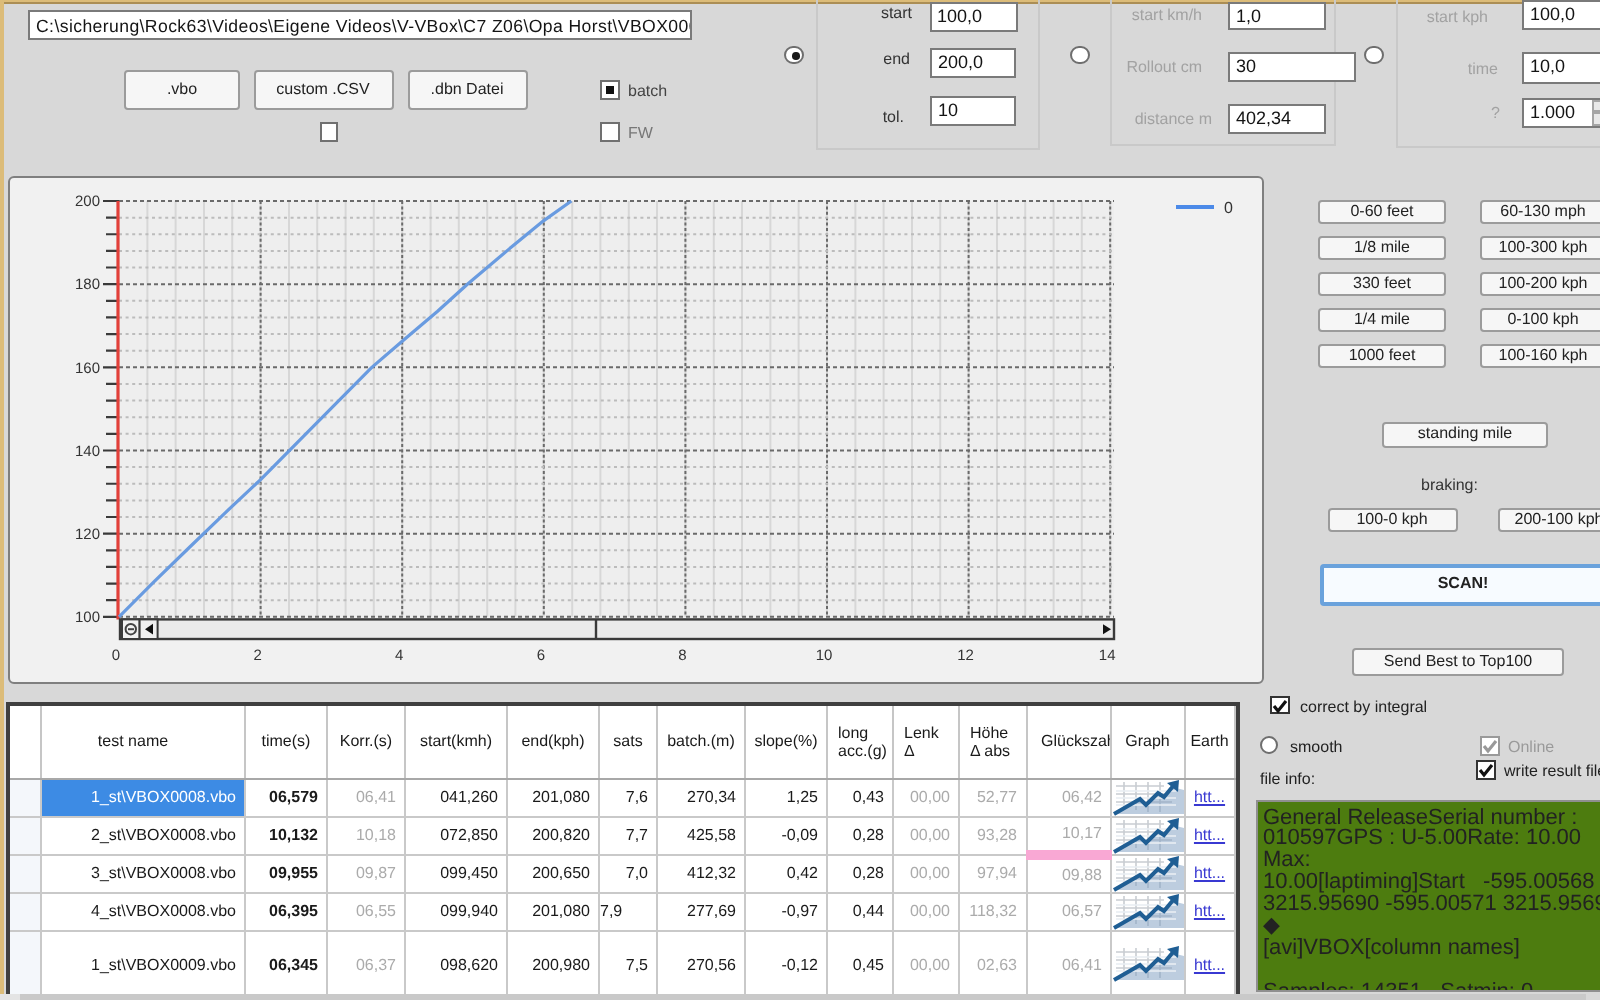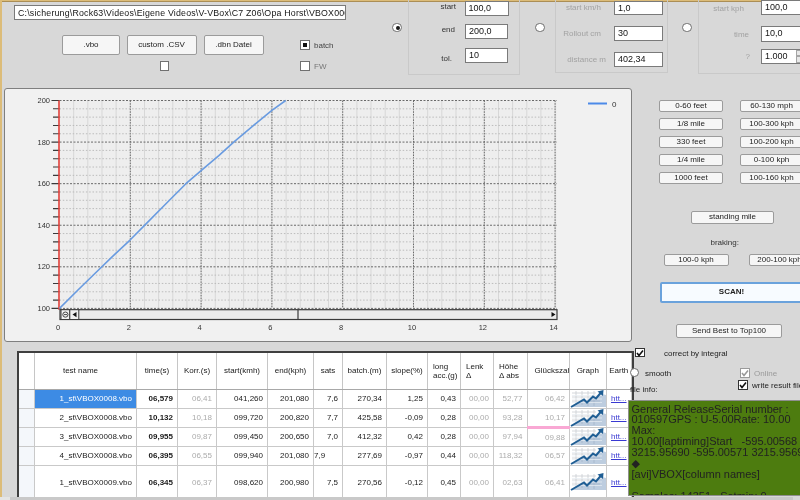--- a/index.html
+++ b/index.html
@@ -44,21 +44,21 @@
 <div class="blab" style="left:406px;top:25px;width:49px;">end</div>
 <div class="blab" style="left:406px;top:54px;width:46px;">tol.</div>
 <div class="inp" style="left:464.5px;top:1.3px;width:44px;height:15px;">100,0</div>
 <div class="inp" style="left:465px;top:24px;width:43px;height:15px;">200,0</div>
 <div class="inp" style="left:465px;top:48px;width:43px;height:14.7px;">10</div>
 
 <div class="glab" style="left:551px;top:3px;width:50px;">start km/h</div>
 <div class="glab" style="left:551px;top:28.7px;width:50px;">Rollout cm</div>
 <div class="glab" style="left:556px;top:55px;width:50px;">distance m</div>
 <div class="inp" style="left:614px;top:1.3px;width:49px;height:13.5px;line-height:12px;">1,0</div>
-<div class="inp" style="left:614px;top:25.6px;width:49px;height:15.7px;">30</div>
+<div class="inp" style="left:614px;top:25.6px;width:64px;height:15.7px;">30</div>
 <div class="inp" style="left:614px;top:51.5px;width:49px;height:15.2px;">402,34</div>
 
 <div class="glab" style="left:699px;top:3.8px;width:45px;">start kph</div>
 <div class="glab" style="left:699px;top:30px;width:50px;">time</div>
 <div class="glab" style="left:699px;top:52px;width:51px;">?</div>
 <div class="inp" style="left:761px;top:0px;width:46px;height:14.7px;">100,0</div>
 <div class="inp" style="left:761px;top:25.9px;width:46px;height:15.8px;">10,0</div>
 <div class="inp" style="left:761px;top:49px;width:46px;height:14.7px;">1.000</div>
 <div class="abs" style="left:795.6px;top:50px;width:5px;height:6.2px;background:#e8e8e8;border:1px solid #a5a5a5;"></div>
 <div class="abs" style="left:795.6px;top:56.4px;width:5px;height:6.2px;background:#e8e8e8;border:1px solid #a5a5a5;"></div>
@@ -110,21 +110,21 @@
 <div class="btn" style="left:740px;top:135.8px;width:63px;height:12.5px;">100-200 kph</div>
 <div class="btn" style="left:740px;top:153.9px;width:63px;height:12.5px;">0-100 kph</div>
 <div class="btn" style="left:740px;top:171.9px;width:63px;height:12.5px;">100-160 kph</div>
 <div class="btn" style="left:691px;top:211px;width:83px;height:12.5px;">standing mile</div>
 <div class="abs" style="left:710.5px;top:238px;font-size:8px;color:#333;">braking:</div>
 <div class="btn" style="left:663.5px;top:253.5px;width:65px;height:12.5px;">100-0 kph</div>
 <div class="btn" style="left:748.5px;top:253.5px;width:62px;height:12.5px;">200-100 kph</div>
 <div class="btn" style="left:660px;top:281.5px;width:143px;height:21px;border:2px solid #6aa2dc;background:#f7fbff;font-weight:bold;">SCAN!</div>
 <div class="btn" style="left:676px;top:324px;width:106px;height:14px;">Send Best to Top100</div>
 
-<div id="tablewrap" class="abs" style="left:17px;top:350.5px;width:616.5px;height:149.5px;border:2px solid #3f3f3f;border-bottom:none;background:#5eead4;overflow:hidden;">
+<div id="tablewrap" class="abs" style="left:3px;top:350.5px;width:616.5px;height:149.5px;border:2px solid #3f3f3f;border-bottom:none;background:#5eead4;overflow:hidden;">
 <table style="border-collapse:collapse;table-layout:fixed;width:613px;font-size:8px;color:#1a1a1a;background:#fff;">
 <colgroup>
         <col style="width:15.5px">
         <col style="width:102px">
         <col style="width:41px">
         <col style="width:39px">
         <col style="width:51px">
         <col style="width:46px">
         <col style="width:29px">
         <col style="width:44px">
@@ -177,29 +177,29 @@
 <path d="M27.5 1.5 L33.5 0 L33 6 Z" fill="#1f5e94"></path>
 </svg>
           </td>
 <td style="border-right:1px solid #c9c9c9;border-bottom:1px solid #c9c9c9;padding:0;overflow:hidden;white-space:nowrap;text-align:center;"><span style="color:#3939d2;text-decoration:underline;">htt...</span></td>
 </tr>
 <tr style="height:18.8px;">
 <td style="border-right:1px solid #c9c9c9;border-bottom:1px solid #c9c9c9;padding:0;overflow:hidden;white-space:nowrap;background:#f4f7fb;"></td>
 <td style="border-right:1px solid #c9c9c9;border-bottom:1px solid #c9c9c9;padding:0;overflow:hidden;white-space:nowrap;text-align:right;padding-right:4px;">2_st\VBOX0008.vbo</td>
 <td style="border-right:1px solid #c9c9c9;border-bottom:1px solid #c9c9c9;padding:0;overflow:hidden;white-space:nowrap;text-align:right;padding-right:4px;font-weight:bold;">10,132</td>
 <td style="border-right:1px solid #c9c9c9;border-bottom:1px solid #c9c9c9;padding:0;overflow:hidden;white-space:nowrap;text-align:right;padding-right:4px;color:#ababab;">10,18</td>
-<td style="border-right:1px solid #c9c9c9;border-bottom:1px solid #c9c9c9;padding:0;overflow:hidden;white-space:nowrap;text-align:right;padding-right:4px;">099,720</td>
+<td style="border-right:1px solid #c9c9c9;border-bottom:1px solid #c9c9c9;padding:0;overflow:hidden;white-space:nowrap;text-align:right;padding-right:4px;">072,850</td>
 <td style="border-right:1px solid #c9c9c9;border-bottom:1px solid #c9c9c9;padding:0;overflow:hidden;white-space:nowrap;text-align:right;padding-right:4px;">200,820</td>
 <td style="border-right:1px solid #c9c9c9;border-bottom:1px solid #c9c9c9;padding:0;overflow:hidden;white-space:nowrap;text-align:right;padding-right:4px;">7,7</td>
 <td style="border-right:1px solid #c9c9c9;border-bottom:1px solid #c9c9c9;padding:0;overflow:hidden;white-space:nowrap;text-align:right;padding-right:4px;">425,58</td>
 <td style="border-right:1px solid #c9c9c9;border-bottom:1px solid #c9c9c9;padding:0;overflow:hidden;white-space:nowrap;text-align:right;padding-right:4px;">-0,09</td>
 <td style="border-right:1px solid #c9c9c9;border-bottom:1px solid #c9c9c9;padding:0;overflow:hidden;white-space:nowrap;text-align:right;padding-right:4px;">0,28</td>
 <td style="border-right:1px solid #c9c9c9;border-bottom:1px solid #c9c9c9;padding:0;overflow:hidden;white-space:nowrap;text-align:right;padding-right:4px;color:#ababab;">00,00</td>
 <td style="border-right:1px solid #c9c9c9;border-bottom:1px solid #c9c9c9;padding:0;overflow:hidden;white-space:nowrap;text-align:right;padding-right:4px;color:#ababab;margin-top:37px;">93,28</td>
-<td style="border-right:1px solid #c9c9c9;border-bottom:3px solid #f9a8d4;padding:0;overflow:hidden;white-space:nowrap;text-align:right;padding-right:4px;color:#ababab;margin-top:32px;">10,17</td>
+<td style="border-right:1px solid #c9c9c9;border-bottom:5px solid #f9a8d4;padding:0;overflow:hidden;white-space:nowrap;text-align:right;padding-right:4px;color:#ababab;margin-top:32px;">10,17</td>
 <td style="border-right:1px solid #c9c9c9;border-bottom:1px solid #c9c9c9;padding:0;overflow:hidden;white-space:nowrap;">
             <svg width="36" height="18" viewBox="0 0 36 18" style="display:block;margin:0 auto;">
 <path d="M2 3 H26 M2 7 H28 M2 11 H30 M6 1 V14 M12 1 V15 M18 1 V16 M24 1 V16" stroke="#c9cdd2" stroke-width="0.8" fill="none"></path>
 <path d="M1 17 L14 9.5 L17 12.5 L23 6.5 L26 8.5 L30 3.5 L36 5 L36 17 Z" fill="#7b9cc0" opacity="0.5"></path>
 <path d="M2 5.5 H32 M2 9 H32 M2 12.5 H32" stroke="#e8edf2" stroke-width="0.9" fill="none" opacity="0.8"></path>
 <path d="M1 17 L14 9.5 L17 12.5 L23 6.5 L26 8.5 L31 2.5" stroke="#1f5e94" stroke-width="2" fill="none"></path>
 <path d="M27.5 1.5 L33.5 0 L33 6 Z" fill="#1f5e94"></path>
 </svg>
           </td>
 <td style="border-right:1px solid #c9c9c9;border-bottom:1px solid #c9c9c9;padding:0;overflow:hidden;white-space:nowrap;text-align:center;"><span style="color:#3939d2;text-decoration:underline;">htt...</span></td>
@@ -305,21 +305,21 @@
 <td style="border-right:1px solid #c9c9c9;border-bottom:1px solid #c9c9c9;padding:0;overflow:hidden;white-space:nowrap;"></td>
 </tr>
 </tbody>
     </table>
 </div>
 
 <div class="cb" style="left:635px;top:347.5px;border-color:#333;"></div>
 <svg class="abs" style="left:635px;top:347.5px;" width="10" height="10">
     <path d="M2 5 L4 7.5 L8 2.5" stroke="#111" stroke-width="1.6" fill="none"></path>
   </svg>
-<div class="abs" style="left:650px;top:348.5px;font-size:8px;color:#222;margin-left:14px;">correct by integral</div>
+<div class="abs" style="left:650px;top:348.5px;font-size:8px;color:#222;">correct by integral</div>
 <div class="radio" style="left:629.5px;top:367.5px;"></div>
 <div class="abs" style="left:645px;top:369px;font-size:8px;color:#222;">smooth</div>
 <div class="cb" style="left:740px;top:368px;border-color:#9a9a9a;"></div>
 <svg class="abs" style="left:740px;top:368px;" width="10" height="10">
     <path d="M2 5 L4 7.5 L8 2.5" stroke="#999" stroke-width="1.6" fill="none"></path>
   </svg>
 <div class="abs" style="left:754px;top:369px;font-size:8px;color:#9a9a9a;">Online</div>
 <div class="cb" style="left:738px;top:380px;border-color:#333;"></div>
 <svg class="abs" style="left:738px;top:380px;" width="10" height="10">
     <path d="M2 5 L4 7.5 L8 2.5" stroke="#111" stroke-width="1.6" fill="none"></path>

